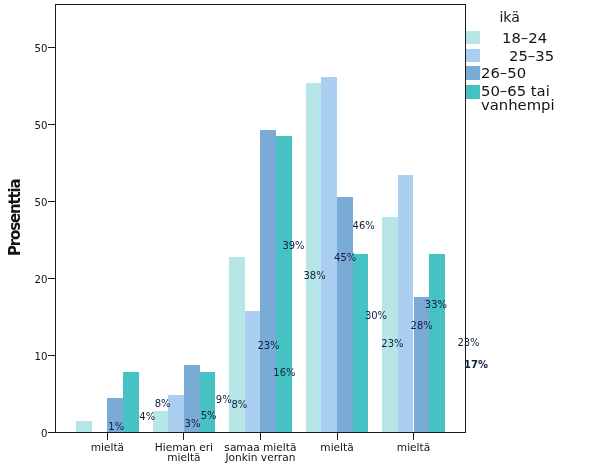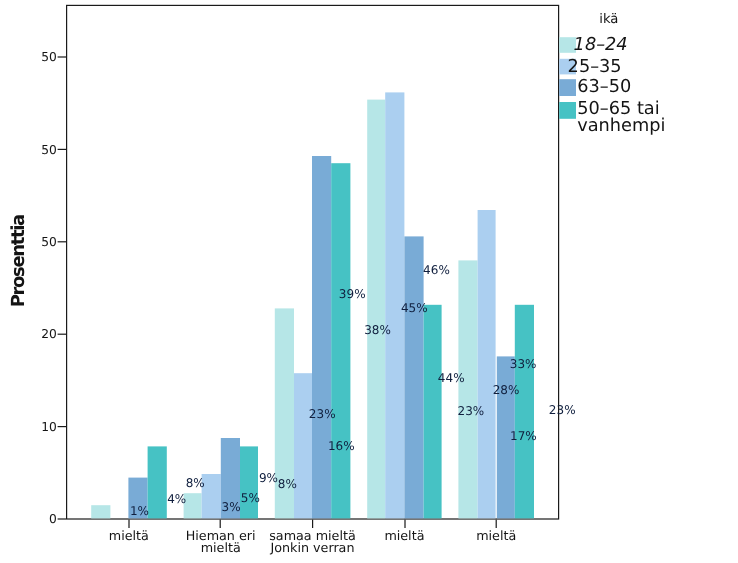--- a/index.html
+++ b/index.html
@@ -9,21 +9,21 @@
   #root{position:relative;width:615px;height:469px;transform:translateZ(0);}
   .plotframe{position:absolute;box-sizing:border-box;border:1.5px solid #1a1a1a;background:transparent;}
   .bar{position:absolute;}
   .dlabel{position:absolute;opacity:0.999;color:#101f3e;font-size:10px;line-height:11px;white-space:nowrap;margin-left:32px;}
   .ytick{position:absolute;opacity:0.999;color:#141414;font-size:10.2px;line-height:11px;text-align:right;white-space:nowrap;}
   .ytickmark{position:absolute;background:#1a1a1a;height:1px;}
   .xtickmark{position:absolute;background:#1a1a1a;width:1px;}
   .xlabel{position:absolute;opacity:0.999;color:#141414;font-size:10.6px;line-height:10.5px;text-align:center;white-space:nowrap;}
   .axistitle{position:absolute;opacity:0.999;color:#141414;font-size:15px;font-weight:bold;white-space:nowrap;line-height:15px;letter-spacing:-1.15px;
              transform-origin:0 0;transform:rotate(-90deg);}
-  .legendtitle{position:absolute;opacity:0.999;color:#141414;font-size:11px;white-space:nowrap;}
+  .legendtitle{position:absolute;opacity:0.999;color:#141414;font-size:14px;white-space:nowrap;}
   .legswatch{position:absolute;}
   .leglabel{position:absolute;opacity:0.999;color:#141414;font-size:14.8px;line-height:14.2px;white-space:nowrap;}
 </style>
 </head>
 <body>
 
 <div id="root">
   <div class="plotframe" id="plotframe" style="left: 54.7px; top: 4.2px; width: 411.2px; height: 429.1px;"></div>
   <div id="bars-layer">
       <div class="bar" style="left: 76px; width: 15.7px; top: 420.653px; height: 11.547px; background: rgb(182, 230, 231);"></div>
@@ -53,25 +53,25 @@
       <div class="dlabel" style="left: 152.6px; top: 418.1px;">3%</div>
       <div class="dlabel" style="left: 168.7px; top: 409.8px;">5%</div>
       <div class="dlabel" style="left: 183.8px; top: 393.9px;">9%</div>
       <div class="dlabel" style="left: 199.5px; top: 398.7px;">8%</div>
       <div class="dlabel" style="left: 225.4px; top: 339.7px;">23%</div>
       <div class="dlabel" style="left: 241.3px; top: 366.7px;">16%</div>
       <div class="dlabel" style="left: 250.4px; top: 240px; text-align: center;">39%</div>
       <div class="dlabel" style="left: 271.5px; top: 270px;">38%</div>
       <div class="dlabel" style="left: 302.1px; top: 252.4px;">45%</div>
       <div class="dlabel" style="left: 320.6px; top: 220px;">46%</div>
-      <div class="dlabel" style="left: 332.9px; top: 310px;">44%</div>
+      <div class="dlabel" style="left: 332.9px; top: 310px;">30%</div>
       <div class="dlabel" style="left: 349.3px; top: 338px;">23%</div>
       <div class="dlabel" style="left: 378.6px; top: 320.2px;">28%</div>
       <div class="dlabel" style="left: 392.8px; top: 299.1px;">33%</div>
-      <div class="dlabel" style="left: 393px; top: 358.9px;">17%</div>
+      <div class="dlabel" style="left: 432px; top: 358.9px; font-weight: bold;">17%</div>
       <div class="dlabel" style="left: 425.4px; top: 337.3px;">23%</div>
     </div>
   <div id="yaxis-layer">
       <div class="ytickmark" style="left: 47.7px; width: 7px; top: 432px;"></div>
       <div class="ytick" style="right: 567.6px; top: 428px;">0</div>
       <div class="ytickmark" style="left: 47.7px; width: 7px; top: 355px;"></div>
       <div class="ytick" style="right: 567.6px; top: 351.02px;">10</div>
       <div class="ytickmark" style="left: 47.7px; width: 7px; top: 278px;"></div>
       <div class="ytick" style="right: 567.6px; top: 274.04px;">20</div>
       <div class="ytickmark" style="left: 47.7px; width: 7px; top: 201px;"></div>
@@ -102,30 +102,30 @@
       </div>
       <div class="xtickmark" style="left: 413px; top: 433.3px; height: 7px;"></div>
       <div class="xlabel" style="left: 353.5px; width: 120px; top: 441.5px;">
         <div>mieltä</div>
       </div>
     </div>
   <div class="axistitle" id="ylabel" style="left: 7.8px; top: 255.8px;">Prosenttia</div>
   <div class="legendtitle" id="legtitle" style="left: 499.4px; top: 9px;">ikä</div>
   <div id="legend-layer">
       <div class="legswatch" style="left: 466px; top: 30.8px; width: 13.6px; height: 13.6px; background: rgb(182, 230, 231);"></div>
-      <div class="leglabel" style="left: 478px; top: 30.9px; font-style: italic;">
+      <div class="leglabel" style="left: 502px; top: 30.9px;">
         <div>18–24</div>
       </div>
       <div class="legswatch" style="left: 466px; top: 48.7px; width: 13.6px; height: 13.6px; background: rgb(171, 207, 240);"></div>
-      <div class="leglabel" style="left: 473px; top: 48.7px; text-align: center;">
+      <div class="leglabel" style="left: 509px; top: 48.7px; text-align: center;">
         <div>25–35</div>
       </div>
       <div class="legswatch" style="left: 466px; top: 66.2px; width: 13.6px; height: 13.6px; background: rgb(121, 171, 214);"></div>
       <div class="leglabel" style="left: 481px; top: 66.3px;">
-        <div>63–50</div>
+        <div>26–50</div>
       </div>
       <div class="legswatch" style="left: 466px; top: 85.4px; width: 13.6px; height: 13.6px; background: rgb(70, 194, 196);"></div>
       <div class="leglabel" style="left: 481px; top: 83.6px;">
         <div>50–65 tai</div>
         <div>vanhempi</div>
       </div>
     </div>
 </div>
 
 </body></html>

